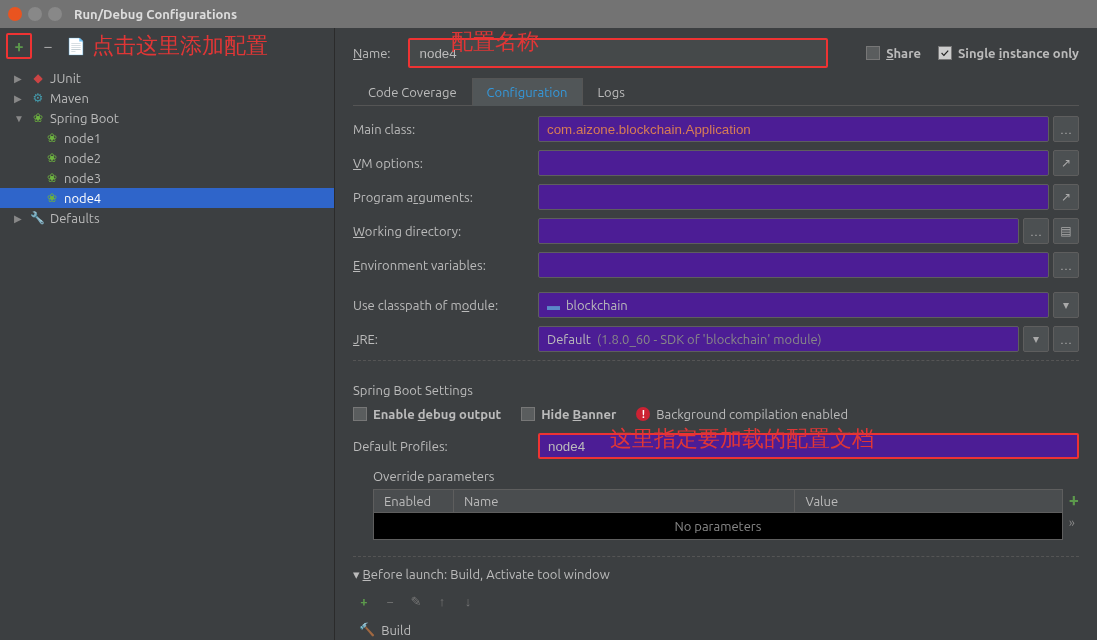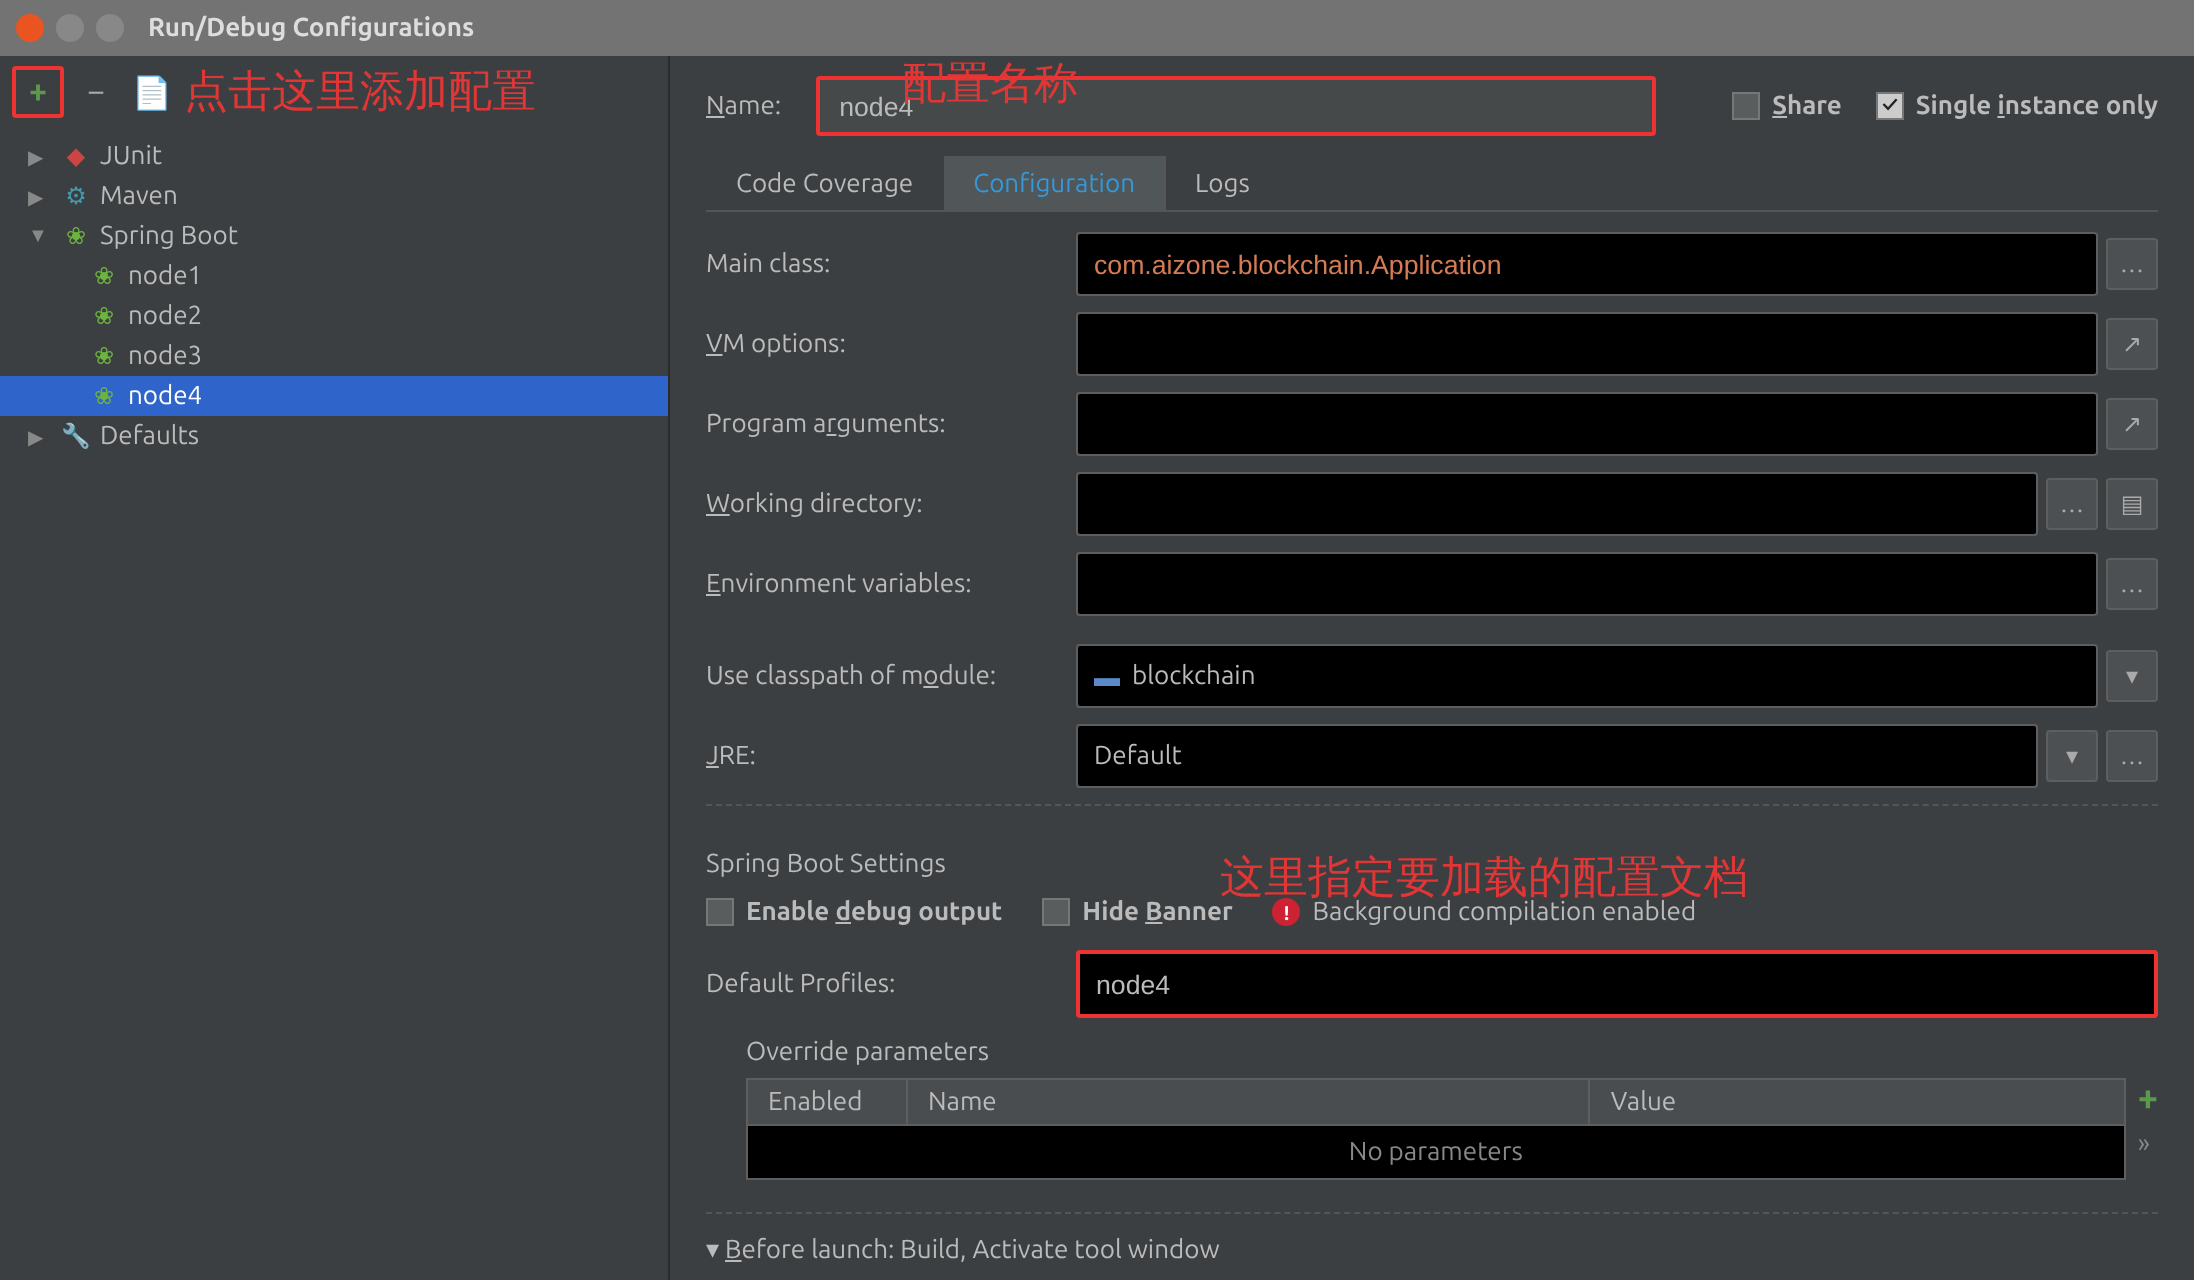--- a/index.html
+++ b/index.html
@@ -196,25 +196,25 @@
       color: #bbb;
     }
     .form-row .finput-wrap {
       flex: 1;
       display: flex;
       gap: 4px;
       align-items: center;
     }
     .finput, .fselect {
       flex: 1;
-      background: #000000;
+      background: #4c1d95;
       border: 1px solid #5e5e5e;
       height: 26px;
       color: #bbb;
-      padding: 15px 8px;
+      padding: 0 8px;
       border-radius: 2px;
     }
     .finput.main-class { color: #d67c55; }
     .icon-btn {
       width: 26px;
       height: 26px;
       background: #4c5052;
       border: 1px solid #5e5e5e;
       color: #aaa;
       display: flex;
@@ -455,20 +455,21 @@
             <span>blockchain</span>
           </div>
           <div class="icon-btn">▾</div>
         </div>
       </div>
       <div class="form-row">
         <div class="flabel"><span class="underline">J</span>RE:</div>
         <div class="finput-wrap">
           <div class="fselect" style="display:flex;align-items:center;gap:6px;">
             <span>Default</span>
+            <span class="jre-hint">(1.8.0_60 - SDK of 'blockchain' module)</span>
           </div>
           <div class="icon-btn">▾</div>
           <div class="icon-btn">…</div>
         </div>
       </div>
 
       <div class="spring-settings">
         <div class="section-title">Spring Boot Settings</div>
         <div class="inline-checks">
           <label class="checkbox">

